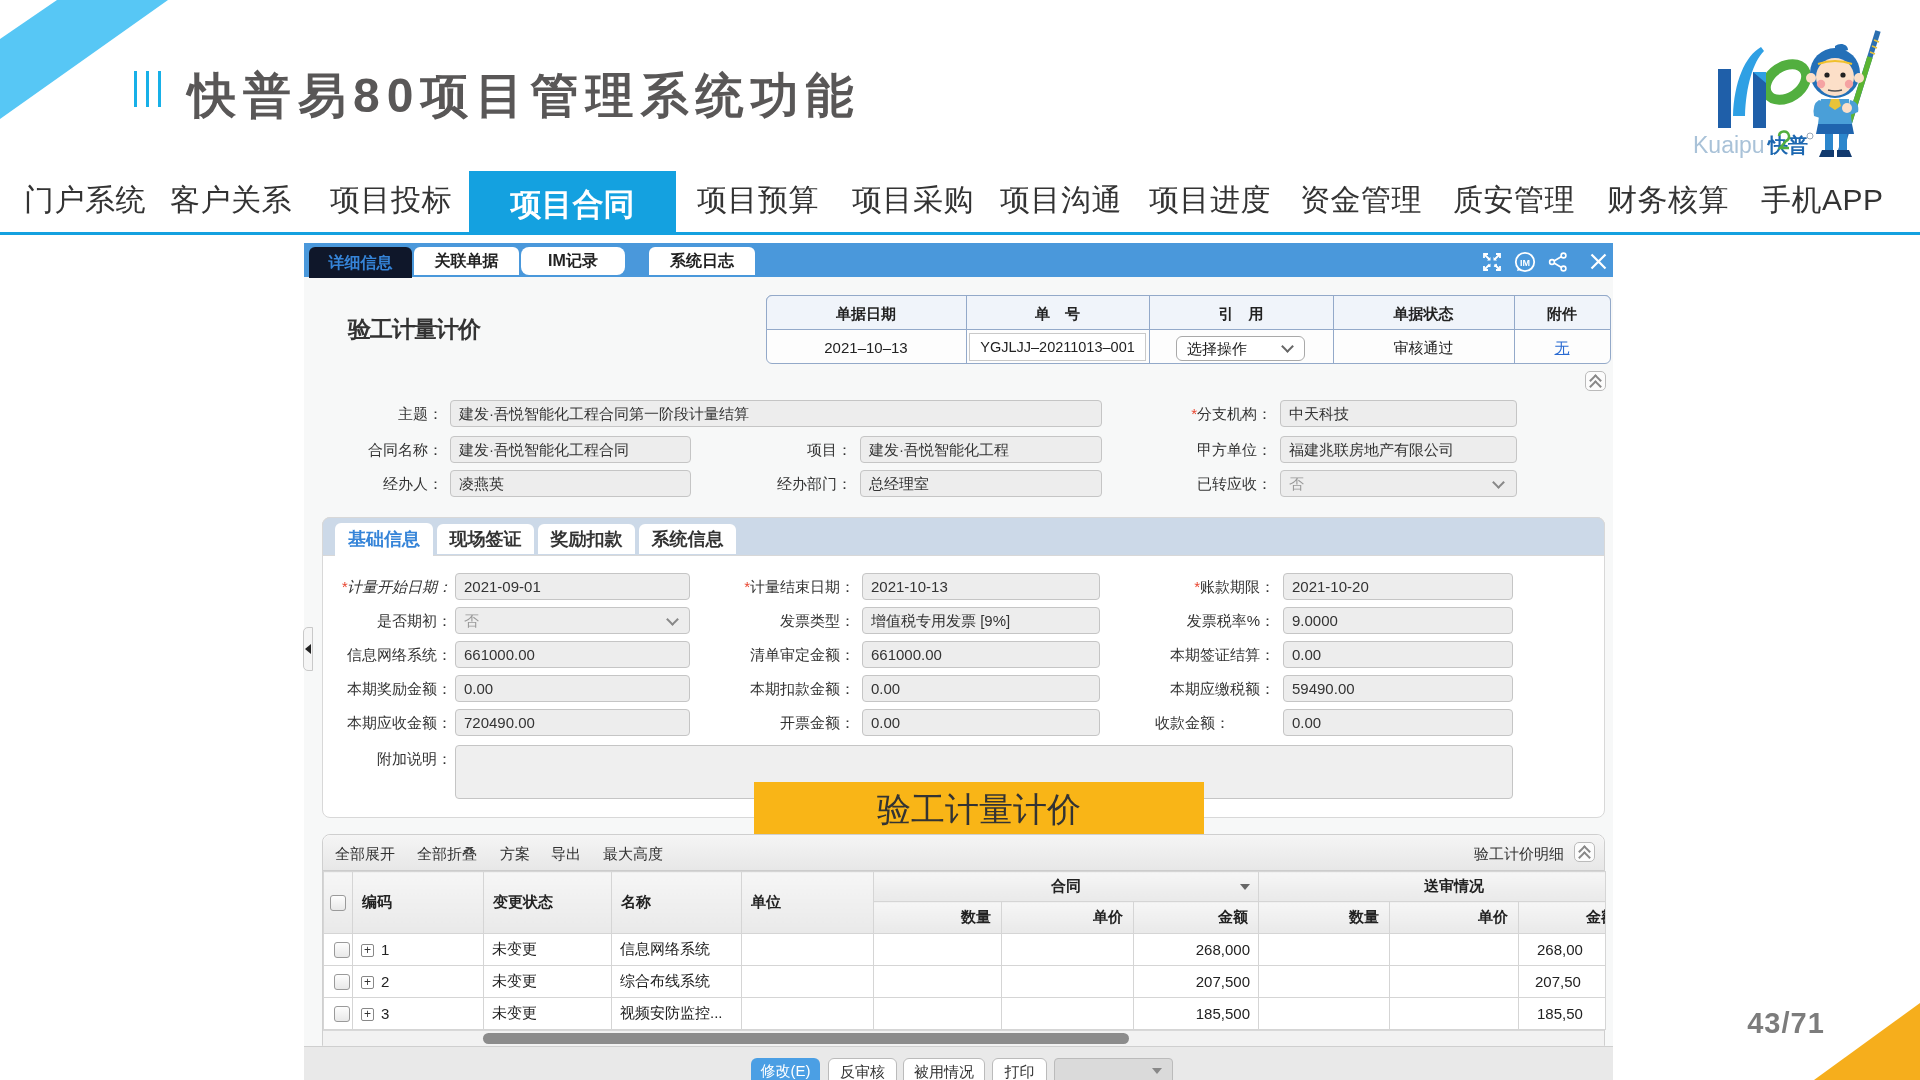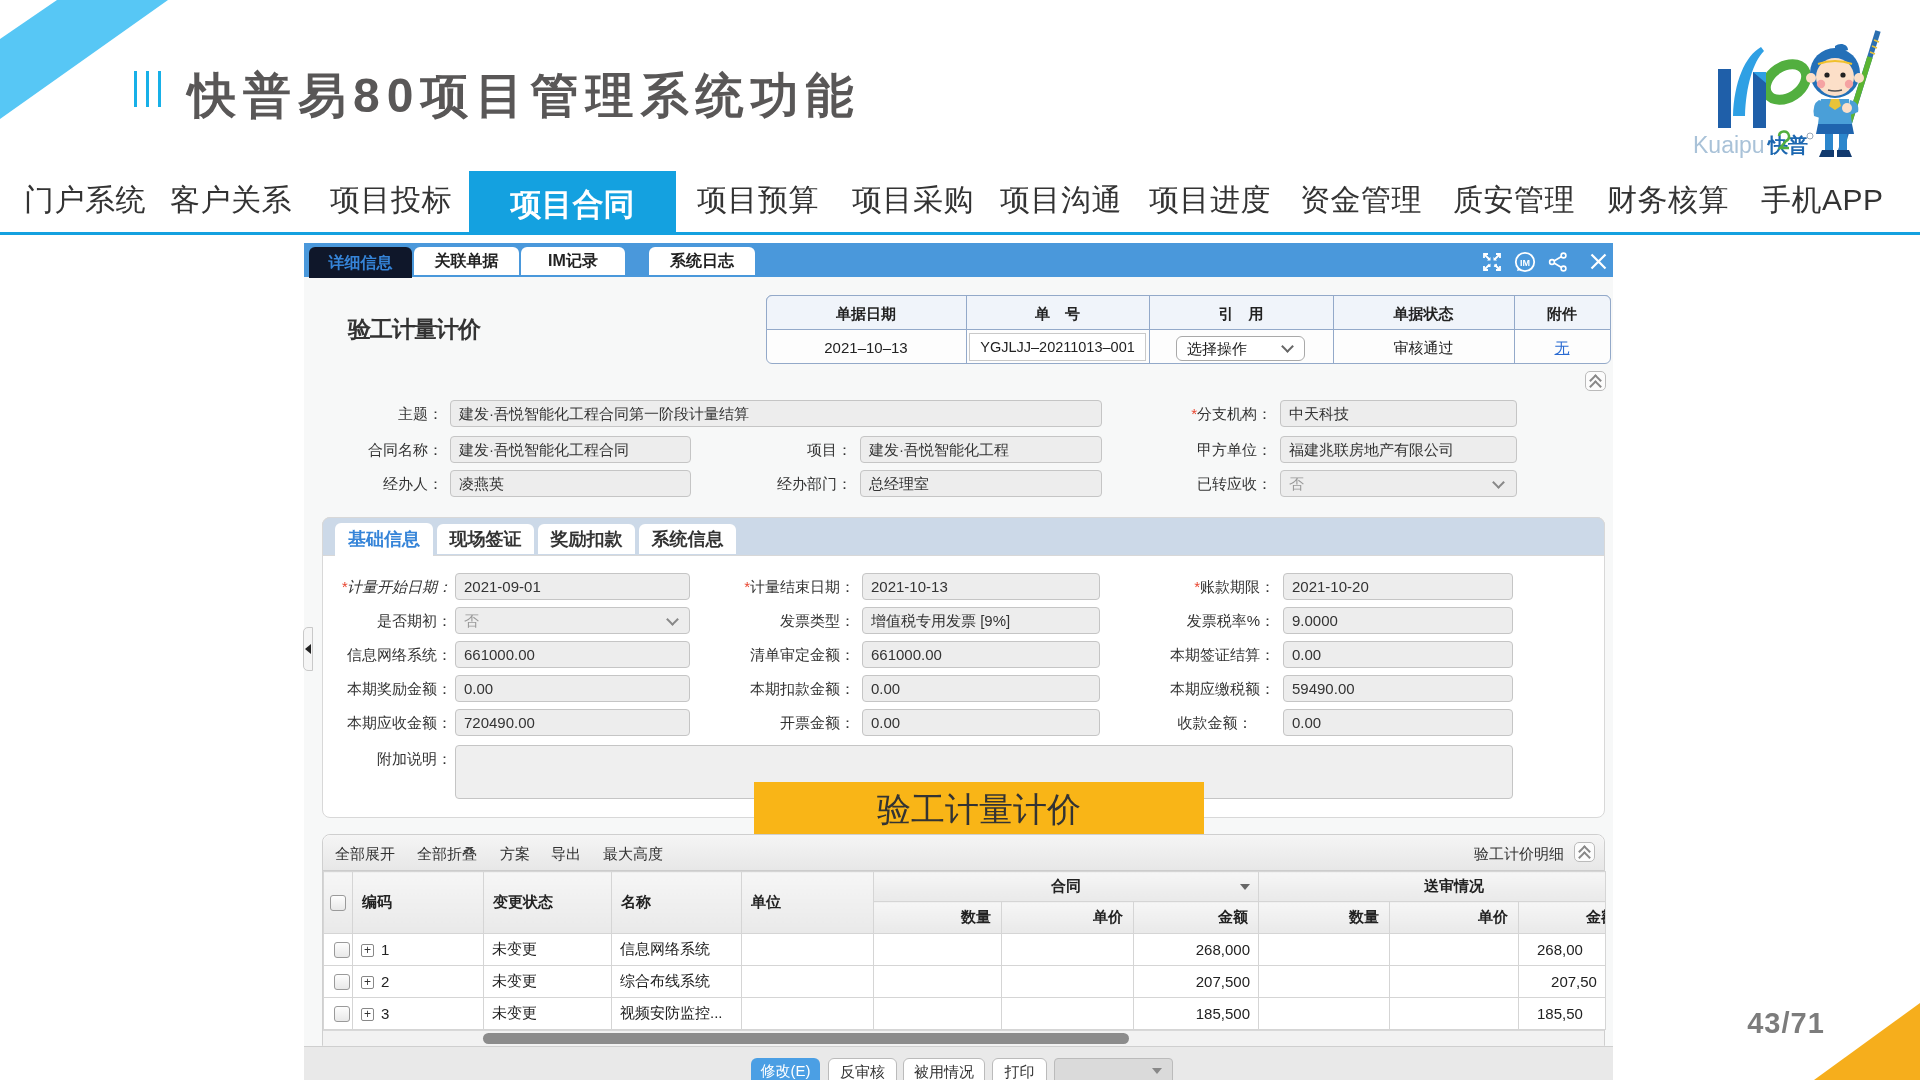--- a/index.html
+++ b/index.html
@@ -97,21 +97,21 @@
 
 <div class="abs" style="left:1736px;top:1007px;width:100px;text-align:center;font-size:29px;font-weight:bold;color:#7C7C7C;letter-spacing:1px;">43/71</div>
 
 <div class="abs" style="left:1814px;top:1003px;width:106px;height:77px;background:#F6AE1C;clip-path:polygon(106px 0,106px 77px,0 77px);"></div>
 
 <div class="abs" style="left:304px;top:277px;width:1309px;height:803px;background:#F7F8F8;"></div>
 <div class="abs" style="left:304px;top:243px;width:1309px;height:34px;background:#4A98DB;"></div>
 <div id="shot-tabs">
 <div class="stab" style="left:309px;width:103px;height:31px;background:#0f172a;color:#3584D8;line-height:31px;">详细信息</div>
 <div class="stab" style="left:414px;width:105px;">关联单据</div>
-<div class="stab" style="left:521px;width:104px;">IM记录</div>
+<div class="stab" style="left:521px;width:104px;border-radius:8px;">IM记录</div>
 <div class="stab" style="left:649px;width:106px;">系统日志</div>
 </div>
 <div id="shot-icons">
 <svg class="abs" style="left:1483px;top:253px;" width="18" height="18" viewBox="0 0 18 18">
 <g stroke="#fff" stroke-width="1.8" fill="none">
 <path d="M1 5 L1 1 L5 1 M13 1 L17 1 L17 5 M17 13 L17 17 L13 17 M5 17 L1 17 L1 13"></path>
 <path d="M2 2 L6.5 6.5 M16 2 L11.5 6.5 M16 16 L11.5 11.5 M2 16 L6.5 11.5"></path>
 </g>
 <g fill="#fff">
 <path d="M4 7.5 L7.5 4 L7.5 7.5 Z"></path>
@@ -211,21 +211,21 @@
 <div class="inp" style="left:455px;top:675px;width:235px;">0.00</div>
 <div class="lbl" style="left:735px;top:675px;width:120px;text-align:right;">本期扣款金额：</div>
 <div class="inp" style="left:862px;top:675px;width:238px;">0.00</div>
 <div class="lbl" style="left:1155px;top:675px;width:120px;text-align:right;">本期应缴税额：</div>
 <div class="inp" style="left:1283px;top:675px;width:230px;">59490.00</div>
 
 <div class="lbl" style="left:332px;top:709px;width:120px;text-align:right;">本期应收金额：</div>
 <div class="inp" style="left:455px;top:709px;width:235px;">720490.00</div>
 <div class="lbl" style="left:735px;top:709px;width:120px;text-align:right;">开票金额：</div>
 <div class="inp" style="left:862px;top:709px;width:238px;">0.00</div>
-<div class="lbl" style="left:1155px;top:709px;width:120px;text-align:center;">收款金额：</div>
+<div class="lbl" style="left:1155px;top:709px;width:120px;text-align:left;">收款金额：</div>
 <div class="inp" style="left:1283px;top:709px;width:230px;">0.00</div>
 
 <div class="lbl" style="left:332px;top:745px;width:120px;text-align:right;">附加说明：</div>
 <div class="inp" style="left:455px;top:745px;width:1058px;height:54px;background:#EFEFEF;"></div>
 <div class="abs" style="left:1496px;top:784px;width:12px;height:12px;background:linear-gradient(135deg,transparent 50%,#EFEFEF 50%),repeating-linear-gradient(135deg,transparent 0 3px,#999 3px 4px);clip-path:polygon(100% 0,100% 100%,0 100%);"></div>
 
 <div class="abs" style="left:303px;top:627px;width:10px;height:44px;background:#F5F5F5;border:1px solid #C9C9C9;border-radius:5px 0 0 5px;"></div>
 <div class="abs" style="left:305px;top:644px;width:0;height:0;border-top:5px solid transparent;border-bottom:5px solid transparent;border-right:6px solid #222;"></div>
 </div>
 <div id="yellow-label" class="abs" style="left:754px;top:782px;width:450px;height:54px;background:#F9B517;color:#333;font-size:34px;text-align:center;line-height:54px;">验工计量计价</div>
@@ -294,21 +294,21 @@
           </td>
 <td><span class="exp">+</span>2</td>
 <td>未变更</td>
           <td>综合布线系统</td>
           <td></td>
           <td></td>
           <td></td>
 <td style="text-align:right;padding-right:8px;">207,500</td>
           <td></td>
           <td></td>
-<td style="text-align:center;padding-left:24px;white-space:nowrap;overflow:hidden;">207,50</td>
+<td style="text-align:left;padding-left:16px;white-space:nowrap;overflow:hidden;">207,50</td>
 </tr>
 <tr class="grow">
 <td>
             <div class="cb" style="margin:0 auto;"></div>
           </td>
 <td><span class="exp">+</span>3</td>
 <td>未变更</td>
           <td>视频安防监控...</td>
           <td></td>
           <td></td>

